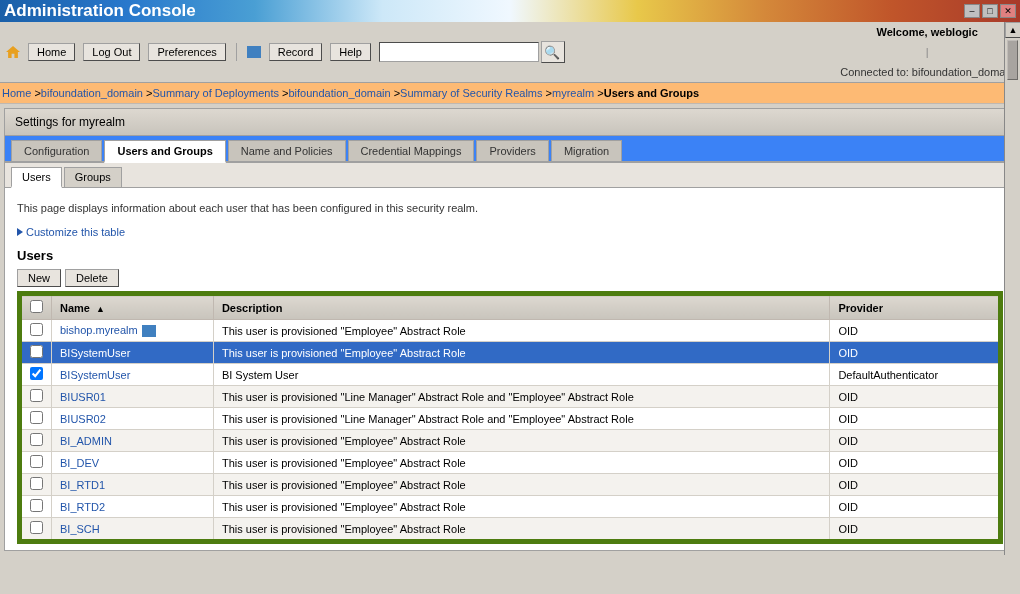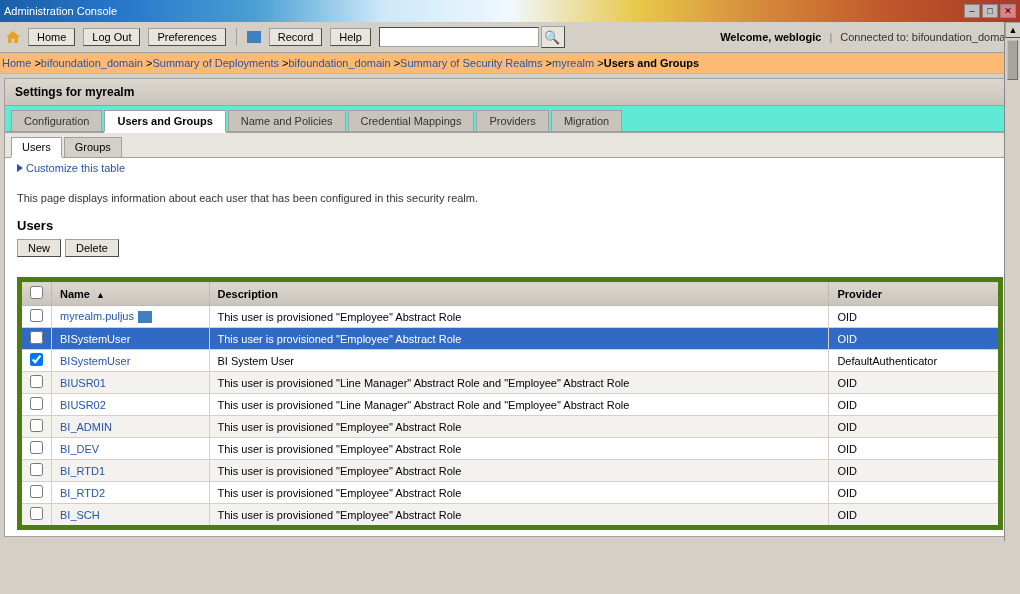--- a/index.html
+++ b/index.html
@@ -9,22 +9,22 @@
     #title-bar {
       background: linear-gradient(to right, #1a5fa8, #2878cc, #4a9fd4, #cde8f8, #f0f8ff, #e8c84a, #d4883a, #c0552a, #a83a2a);
       height: 22px;
       display: flex;
       align-items: center;
       padding: 0 4px;
       justify-content: space-between;
     }
     #title-bar-text {
       color: white;
-      font-size: 11px;
-      font-weight: normal;
+      font-size: 17px;
+      font-weight: bold;
       text-align: center;
     }
     #title-bar-controls {
       display: flex;
       gap: 2px;
     }
     .win-btn {
       width: 16px; height: 14px;
       background: #c0c0c0;
       border: 1px solid #888;
@@ -78,20 +78,21 @@
       cursor: pointer;
       display: flex; align-items: center; justify-content: center;
       font-size: 13px;
     }
     #welcome-area {
       margin-left: auto;
       display: flex;
       align-items: center;
       gap: 8px;
       font-size: 11px;
+      flex-direction: column;
     }
     #welcome-text { font-weight: bold; }
     #connected-text { color: #333; }
 
     
     #breadcrumb {
       background: #fdba74;
       padding: 4px 2px;
       font-size: 11px;
       border-bottom: 1px solid #c0b8b0;
@@ -103,27 +104,27 @@
       background: #f0ede8;
       margin: 4px;
       border: 1px solid #a0a0a0;
     }
 
     
     #settings-header {
       background: linear-gradient(to bottom, #ddd8d0, #c8c4bc);
       padding: 6px 10px;
       font-size: 12px;
-      font-weight: bold;
+      font-weight: normal;
       border-bottom: 1px solid #a0a0a0;
     }
 
     
     #tab-bar {
-      background: #5eead4;
+      background: #3b82f6;
       border-bottom: 2px solid #a0a0a0;
       display: flex;
       padding: 4px 6px 0 6px;
       gap: 2px;
     }
     .tab {
       padding: 4px 12px;
       border: 1px solid #a0a0a0;
       border-bottom: none;
       background: #c8c4bc;
@@ -199,21 +200,21 @@
       font-size: 13px;
       font-weight: bold;
       margin-bottom: 6px;
     }
 
     
     #table-controls {
       display: flex;
       justify-content: space-between;
       align-items: center;
-      margin-bottom: 20px;
+      margin-bottom: 4px;
     }
     .action-btns { display: flex; gap: 4px; }
     .action-btn {
       background: #e8e4de;
       border: 1px outset #a0a0a0;
       padding: 2px 10px;
       font-size: 11px;
       cursor: pointer;
     }
     #paging-info {
@@ -335,28 +336,28 @@
       <div class="tab">Credential Mappings</div>
       <div class="tab">Providers</div>
       <div class="tab">Migration</div>
     </div>
 
     <div id="sub-tab-bar">
       <div class="sub-tab active">Users</div>
       <div class="sub-tab">Groups</div>
     </div>
 
+    <div id="page-desc" style="padding-top:14px; padding-bottom:8px;">This page displays information about each user that has been configured in this security realm.</div>
+
     <div id="customize-area">
       <a id="customize-link" href="#">
         <span class="triangle-right"></span>
         <span>Customize this table</span>
       </a>
     </div>
-
-    <div id="page-desc" style="padding-top:14px; padding-bottom:8px;">This page displays information about each user that has been configured in this security realm.</div>
 
     <div id="users-section">
       <div id="users-title">Users</div>
 
       <div id="table-controls">
         <div class="action-btns">
           <button class="action-btn">New</button>
           <button class="action-btn">Delete</button>
         </div>
       </div>
@@ -370,21 +371,21 @@
             <th style="cursor:pointer;">
               Name <span class="sort-icon">▲</span>
             </th>
             <th>Description</th>
             <th>Provider</th>
           </tr>
         </thead>
         <tbody id="table-body">
         <tr>
               <td class="checkbox-cell"><input type="checkbox" style=""></td>
-              <td><a href="#" class="user-link">myrealm.puljus</a><span style="display: inline-block; margin-left: 4px; width: 14px; height: 12px; background: rgb(64, 128, 192); vertical-align: middle;"></span></td>
+              <td><a href="#" class="user-link">bishop.myrealm</a><span style="display: inline-block; margin-left: 4px; width: 14px; height: 12px; background: rgb(64, 128, 192); vertical-align: middle;"></span></td>
               <td>This user is provisioned "Employee" Abstract Role</td>
               <td>OID</td>
             </tr>
             <tr class="selected-row">
               <td class="checkbox-cell"><input type="checkbox" style=""></td>
               <td><a href="#" class="user-link">BISystemUser</a></td>
               <td>This user is provisioned "Employee" Abstract Role</td>
               <td>OID</td>
             </tr>
             <tr>

